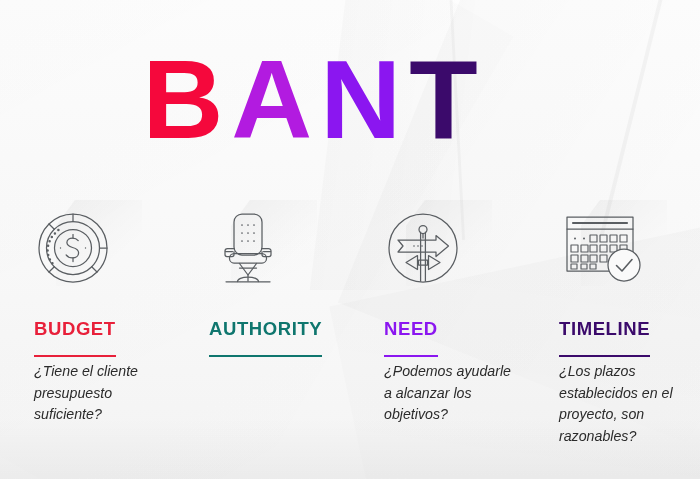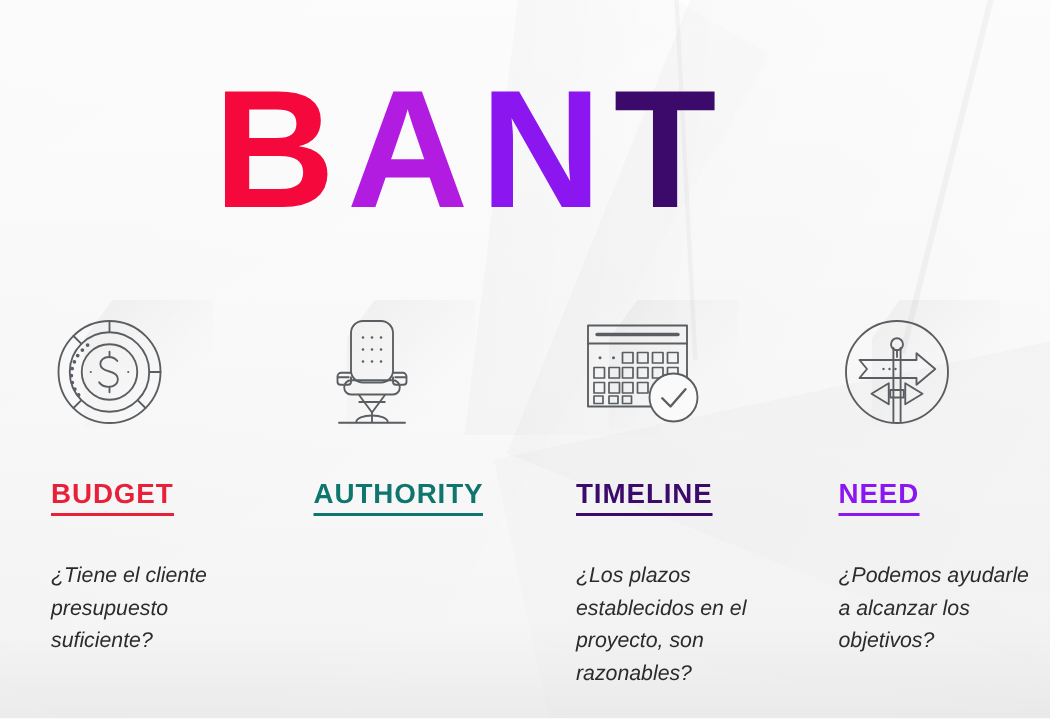--- a/index.html
+++ b/index.html
@@ -126,28 +126,28 @@
     clip-path: polygon(22% 0%, 100% 0%, 100% 62%, 58% 100%, 0% 100%, 0% 30%);
     z-index: 0;
   }
   .icon-svg { position: relative; z-index: 1; display: block; }
 
   .label {
     font-size: 18.5px;
     font-weight: 700;
     letter-spacing: 0.6px;
     margin-top: 18px;
-    padding-bottom: 3px;
+    padding-bottom: 16px;
     border-bottom: 2px solid currentColor;
     display: inline-block;
     line-height: 1.15;
   }
 
   .desc {
-    margin-top: 30px;
+    margin-top: 4px;
     font-size: 14.2px;
     line-height: 1.52;
     font-style: italic;
     color: #2b2b2b;
     max-width: 130px;
   }
   .col-timeline .desc { max-width: 140px; }
   .col-authority .desc { max-width: 132px; }
 </style>
 </head>
@@ -241,20 +241,50 @@
 
         <line x1="39" y1="68" x2="39" y2="74"></line>
 
         <path d="M28.5 74.5c0-2.5 4.5-4.5 10.5-4.5s10.5 2 10.5 4.5"></path>
         <line x1="17" y1="74.8" x2="61" y2="74.8"></line>
       </svg>
     </div>
     <div class="label" style="color:#0f766e">AUTHORITY</div>
   </div>
 
+  <div class="col col-need">
+    <div class="icon-box">
+      <div class="icon-backdrop"></div>
+      <svg class="icon-svg" width="78" height="78" viewBox="0 0 78 78" fill="none" stroke="#5A5E62" stroke-width="1.25" stroke-linecap="round" stroke-linejoin="round">
+        <circle cx="39" cy="39" r="34"></circle>
+
+        <line x1="36.6" y1="23" x2="36.6" y2="72"></line>
+        <line x1="41.4" y1="23" x2="41.4" y2="72"></line>
+
+        <circle cx="39" cy="20.5" r="4"></circle>
+        <line x1="39" y1="24.5" x2="39" y2="29"></line>
+
+        <path d="M14 31 L52 31 L52 26.5 L64.5 37 L52 47.5 L52 43 L14 43 L19 37 Z"></path>
+        <g fill="#5A5E62" stroke="none">
+          <circle cx="30" cy="37" r="0.8"></circle>
+          <circle cx="34" cy="37" r="0.8"></circle>
+          <circle cx="38" cy="37" r="0.8"></circle>
+        </g>
+
+        <path d="M33.5 51 L33.5 46.5 L22 53.5 L33.5 60.5 L33.5 56 Z"></path>
+
+        <path d="M44.5 51 L44.5 46.5 L56 53.5 L44.5 60.5 L44.5 56 Z"></path>
+
+        <rect x="34.5" y="51" width="9" height="5"></rect>
+      </svg>
+    </div>
+    <div class="label" style="color:#8B16F0">NEED</div>
+    <div class="desc">¿Podemos ayudarle a alcanzar los objetivos?</div>
+  </div>
+
   <div class="col col-timeline">
     <div class="icon-box">
       <div class="icon-backdrop"></div>
       <svg class="icon-svg" width="86" height="78" viewBox="0 0 86 78" fill="none" stroke="#5A5E62" stroke-width="1.25" stroke-linecap="round" stroke-linejoin="round">
 
         <path d="M8 20 L8 8 L74 8 L74 20"></path>
         <line x1="14" y1="14" x2="68" y2="14" stroke-width="2.2"></line>
 
         <path d="M8 20 L74 20 L74 62 L8 62 Z"></path>
 
@@ -287,43 +317,13 @@
         </g>
 
         <circle cx="65" cy="56" r="16" fill="#FAFAFA"></circle>
         <path d="M57.5 56.5 L63 62 L73 50.5" stroke-width="1.6"></path>
       </svg>
     </div>
     <div class="label" style="color:#3B0A6B">TIMELINE</div>
     <div class="desc">¿Los plazos establecidos en el proyecto, son razonables?</div>
   </div>
 
-  <div class="col col-need">
-    <div class="icon-box">
-      <div class="icon-backdrop"></div>
-      <svg class="icon-svg" width="78" height="78" viewBox="0 0 78 78" fill="none" stroke="#5A5E62" stroke-width="1.25" stroke-linecap="round" stroke-linejoin="round">
-        <circle cx="39" cy="39" r="34"></circle>
-
-        <line x1="36.6" y1="23" x2="36.6" y2="72"></line>
-        <line x1="41.4" y1="23" x2="41.4" y2="72"></line>
-
-        <circle cx="39" cy="20.5" r="4"></circle>
-        <line x1="39" y1="24.5" x2="39" y2="29"></line>
-
-        <path d="M14 31 L52 31 L52 26.5 L64.5 37 L52 47.5 L52 43 L14 43 L19 37 Z"></path>
-        <g fill="#5A5E62" stroke="none">
-          <circle cx="30" cy="37" r="0.8"></circle>
-          <circle cx="34" cy="37" r="0.8"></circle>
-          <circle cx="38" cy="37" r="0.8"></circle>
-        </g>
-
-        <path d="M33.5 51 L33.5 46.5 L22 53.5 L33.5 60.5 L33.5 56 Z"></path>
-
-        <path d="M44.5 51 L44.5 46.5 L56 53.5 L44.5 60.5 L44.5 56 Z"></path>
-
-        <rect x="34.5" y="51" width="9" height="5"></rect>
-      </svg>
-    </div>
-    <div class="label" style="color:#8B16F0">NEED</div>
-    <div class="desc">¿Podemos ayudarle a alcanzar los objetivos?</div>
-  </div>
-
 </div>
 
 </body></html>

